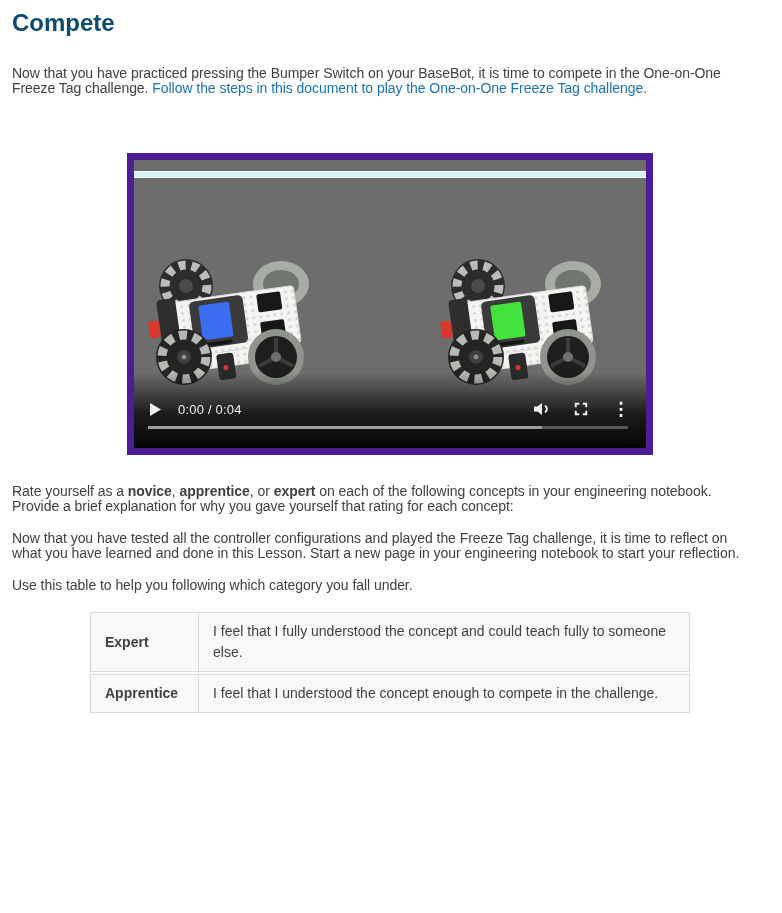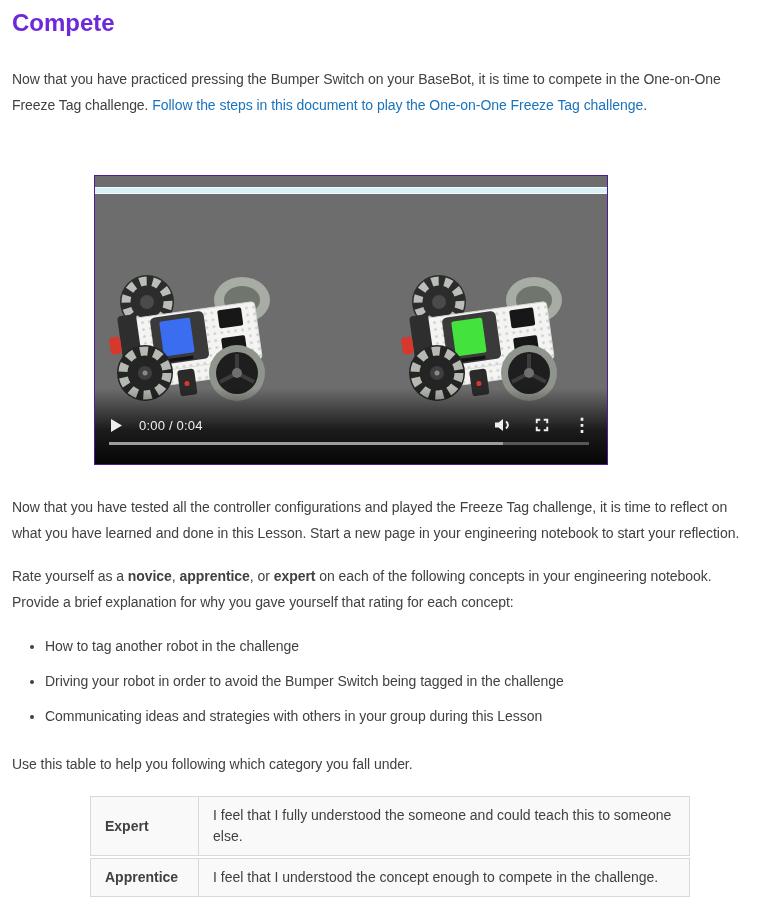--- a/index.html
+++ b/index.html
@@ -6,36 +6,36 @@
   body {
     width: 782px; height: 913px;
     background: #ffffff;
     font-family: "Liberation Sans", sans-serif;
     color: #414141;
     overflow: hidden;
   }
   .content { padding: 0 34px 0 12px; }
 
   h1.page-title {
-    font-size: 24px; font-weight: 700; color: #6d28d9;
+    font-size: 24px; font-weight: 700; color: #0c4a6e;
     margin: 9px 0 29px 0; letter-spacing: 0;
   }
   p.para {
-    font-size: 14px; line-height: 26px; margin: 0 0 17px 0;
+    font-size: 14px; line-height: 15px; margin: 0 0 17px 0;
     letter-spacing: -0.05px;
   }
   a.doc-link { color: #1a73bc; text-decoration: none; cursor: pointer; }
 
   
   .video {
     position: relative;
     width: 512px; height: 288px;
-    margin: 57px 0 29px 82px;
+    margin: 57px 0 29px 115px;
     background: #6d6d6d;
-    border: 1px solid #4c1d95;
+    border: 7px solid #4c1d95;
     box-sizing: content-box;
     overflow: hidden;
   }
   .stripe {
     position: absolute; left: 0; right: 0; top: 11px; height: 5px;
     background: #d9f1f5;
     border-top: 1px solid #f2fbfd; border-bottom: 1px solid #f2fbfd;
   }
   .robot { position: absolute; }
   .robot.left  { left: 12px;  top: 94px; }
@@ -212,37 +212,32 @@
       </button>
       <button class="vbtn kebab" aria-label="More options">⋮</button>
     </div>
 
     <div class="progress">
       <div class="buffered" style="width: 82%;"></div>
     </div>
   </div>
 
 
+  <p class="para"><span>Rate yourself as a </span><b>novice</b><span>, </span><b>apprentice</b><span>, or </span><b>expert</b><span> on each of the following concepts in your engineering notebook. Provide a brief explanation for why you gave yourself that rating for each concept:</span></p>
+
   <p class="para">Now that you have tested all the controller configurations and played the Freeze Tag challenge, it is time to reflect on what you have learned and done in this Lesson. Start a new page in your engineering notebook to start your reflection.</p>
 
-  <p class="para"><span>Rate yourself as a </span><b>novice</b><span>, </span><b>apprentice</b><span>, or </span><b>expert</b><span> on each of the following concepts in your engineering notebook. Provide a brief explanation for why you gave yourself that rating for each concept:</span></p>
-
-  <ul class="concepts">
-    <li>How to tag another robot in the challenge</li>
-    <li>Driving your robot in order to avoid the Bumper Switch being tagged in the challenge</li>
-    <li>Communicating ideas and strategies with others in your group during this Lesson</li>
-  </ul>
 
   <p class="para">Use this table to help you following which category you fall under.</p>
 
   <table class="rubric">
     <tbody>
       <tr>
         <td class="lbl">Expert</td>
-        <td class="desc">I feel that I fully understood the someone and could teach this to someone else.</td>
+        <td class="desc">I feel that I fully understood the concept and could teach fully to someone else.</td>
       </tr>
       <tr>
         <td class="lbl">Apprentice</td>
         <td class="desc">I feel that I understood the concept enough to compete in the challenge.</td>
       </tr>
 
     </tbody>
   </table>
 
 </main>

